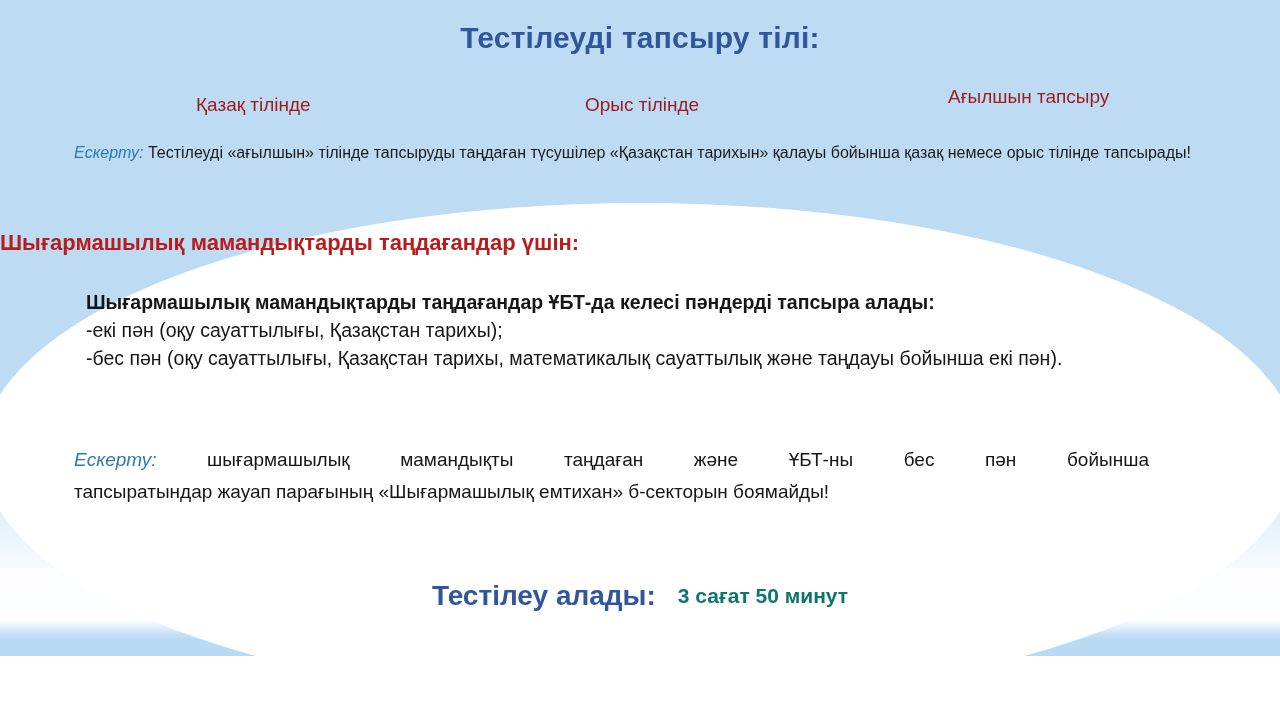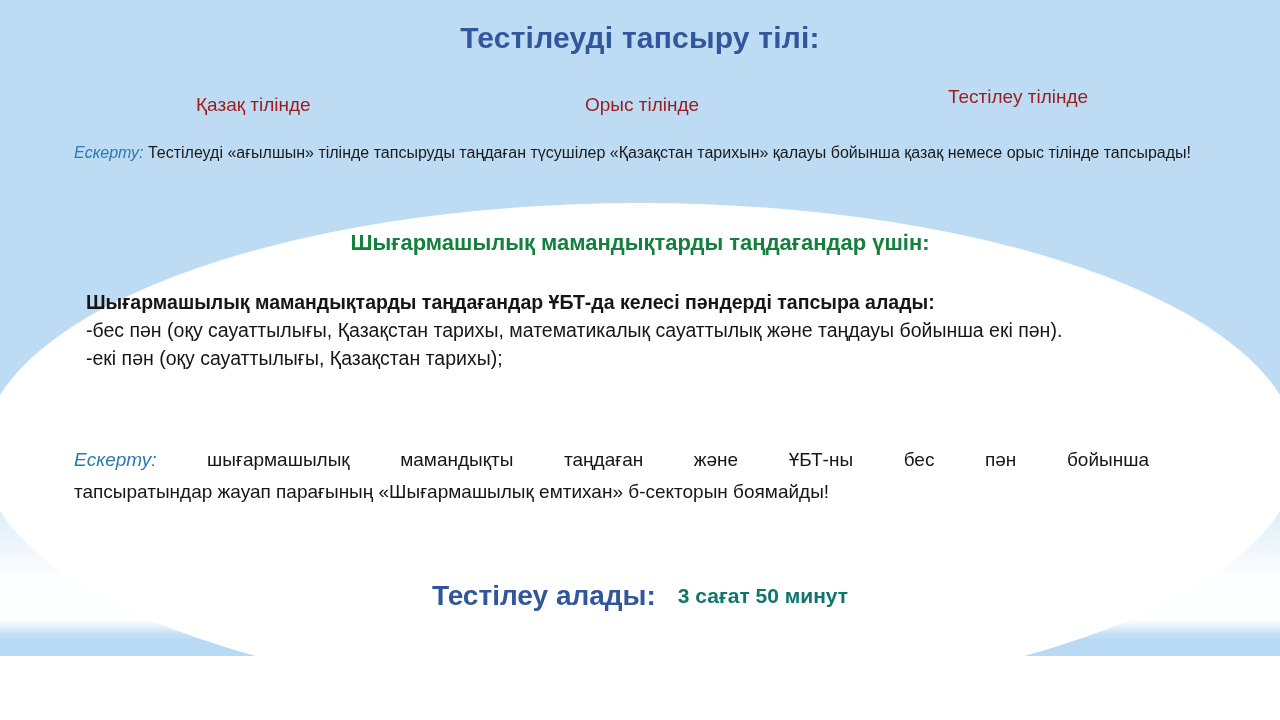--- a/index.html
+++ b/index.html
@@ -106,22 +106,22 @@
   .note-label {
     color: #2b7ab0;
     font-style: italic;
   }
 
   .section-heading {
     position: absolute;
     left: 0;
     right: 0;
     top: 230px;
-    text-align: center;
-    color: #15803d;
+    text-align: left;
+    color: #b91c1c;
     font-size: 22px;
     font-weight: bold;
   }
 
   .body-block {
     position: absolute;
     left: 74px;
     width: 1170px;
     top: 288px;
     font-size: 19.5px;
@@ -189,33 +189,33 @@
   <div class="bg-bottom-solid"></div>
   <div class="bg-ellipse"></div>
 
   <div class="content">
 
     <div class="slide-title">Тестілеуді тапсыру тілі:</div>
 
     <div class="lang-row">
       <span class="lang lang-kk">Қазақ тілінде</span>
       <span class="lang lang-ru">Орыс тілінде</span>
-      <span class="lang lang-en">Тестілеу тілінде</span>
+      <span class="lang lang-en">Ағылшын тапсыру</span>
     </div>
 
     <div class="note-block-1">
       <span class="note-label">Ескерту:</span><span> Тестілеуді «ағылшын» тілінде тапсыруды таңдаған түсушілер «Қазақстан тарихын» қалауы бойынша қазақ немесе орыс тілінде тапсырады!</span>
     </div>
 
     <div class="section-heading">Шығармашылық мамандықтарды таңдағандар  үшін:</div>
 
     <div class="body-block">
       <span class="lead">Шығармашылық мамандықтарды таңдағандар ҰБТ-да келесі пәндерді тапсыра алады:</span>
+      <span class="dash-line">-екі пән (оқу сауаттылығы, Қазақстан тарихы);</span>
       <span class="dash-line">-бес пән (оқу сауаттылығы, Қазақстан тарихы, математикалық сауаттылық және таңдауы бойынша екі пән).</span>
-      <span class="dash-line">-екі пән (оқу сауаттылығы, Қазақстан тарихы);</span>
     </div>
 
     <div class="note-block-2">
       <span class="just-line"><span class="note-label">Ескерту:</span><span> шығармашылық мамандықты таңдаған және ҰБТ-ны бес пән бойынша</span></span>
       <span class="last-line">тапсыратындар жауап парағының «Шығармашылық емтихан» б-секторын боямайды!</span>
     </div>
 
     <div class="duration-row">
       <span class="duration-label">Тестілеу алады:</span><span class="duration-value">3 сағат 50 минут</span>
     </div>

